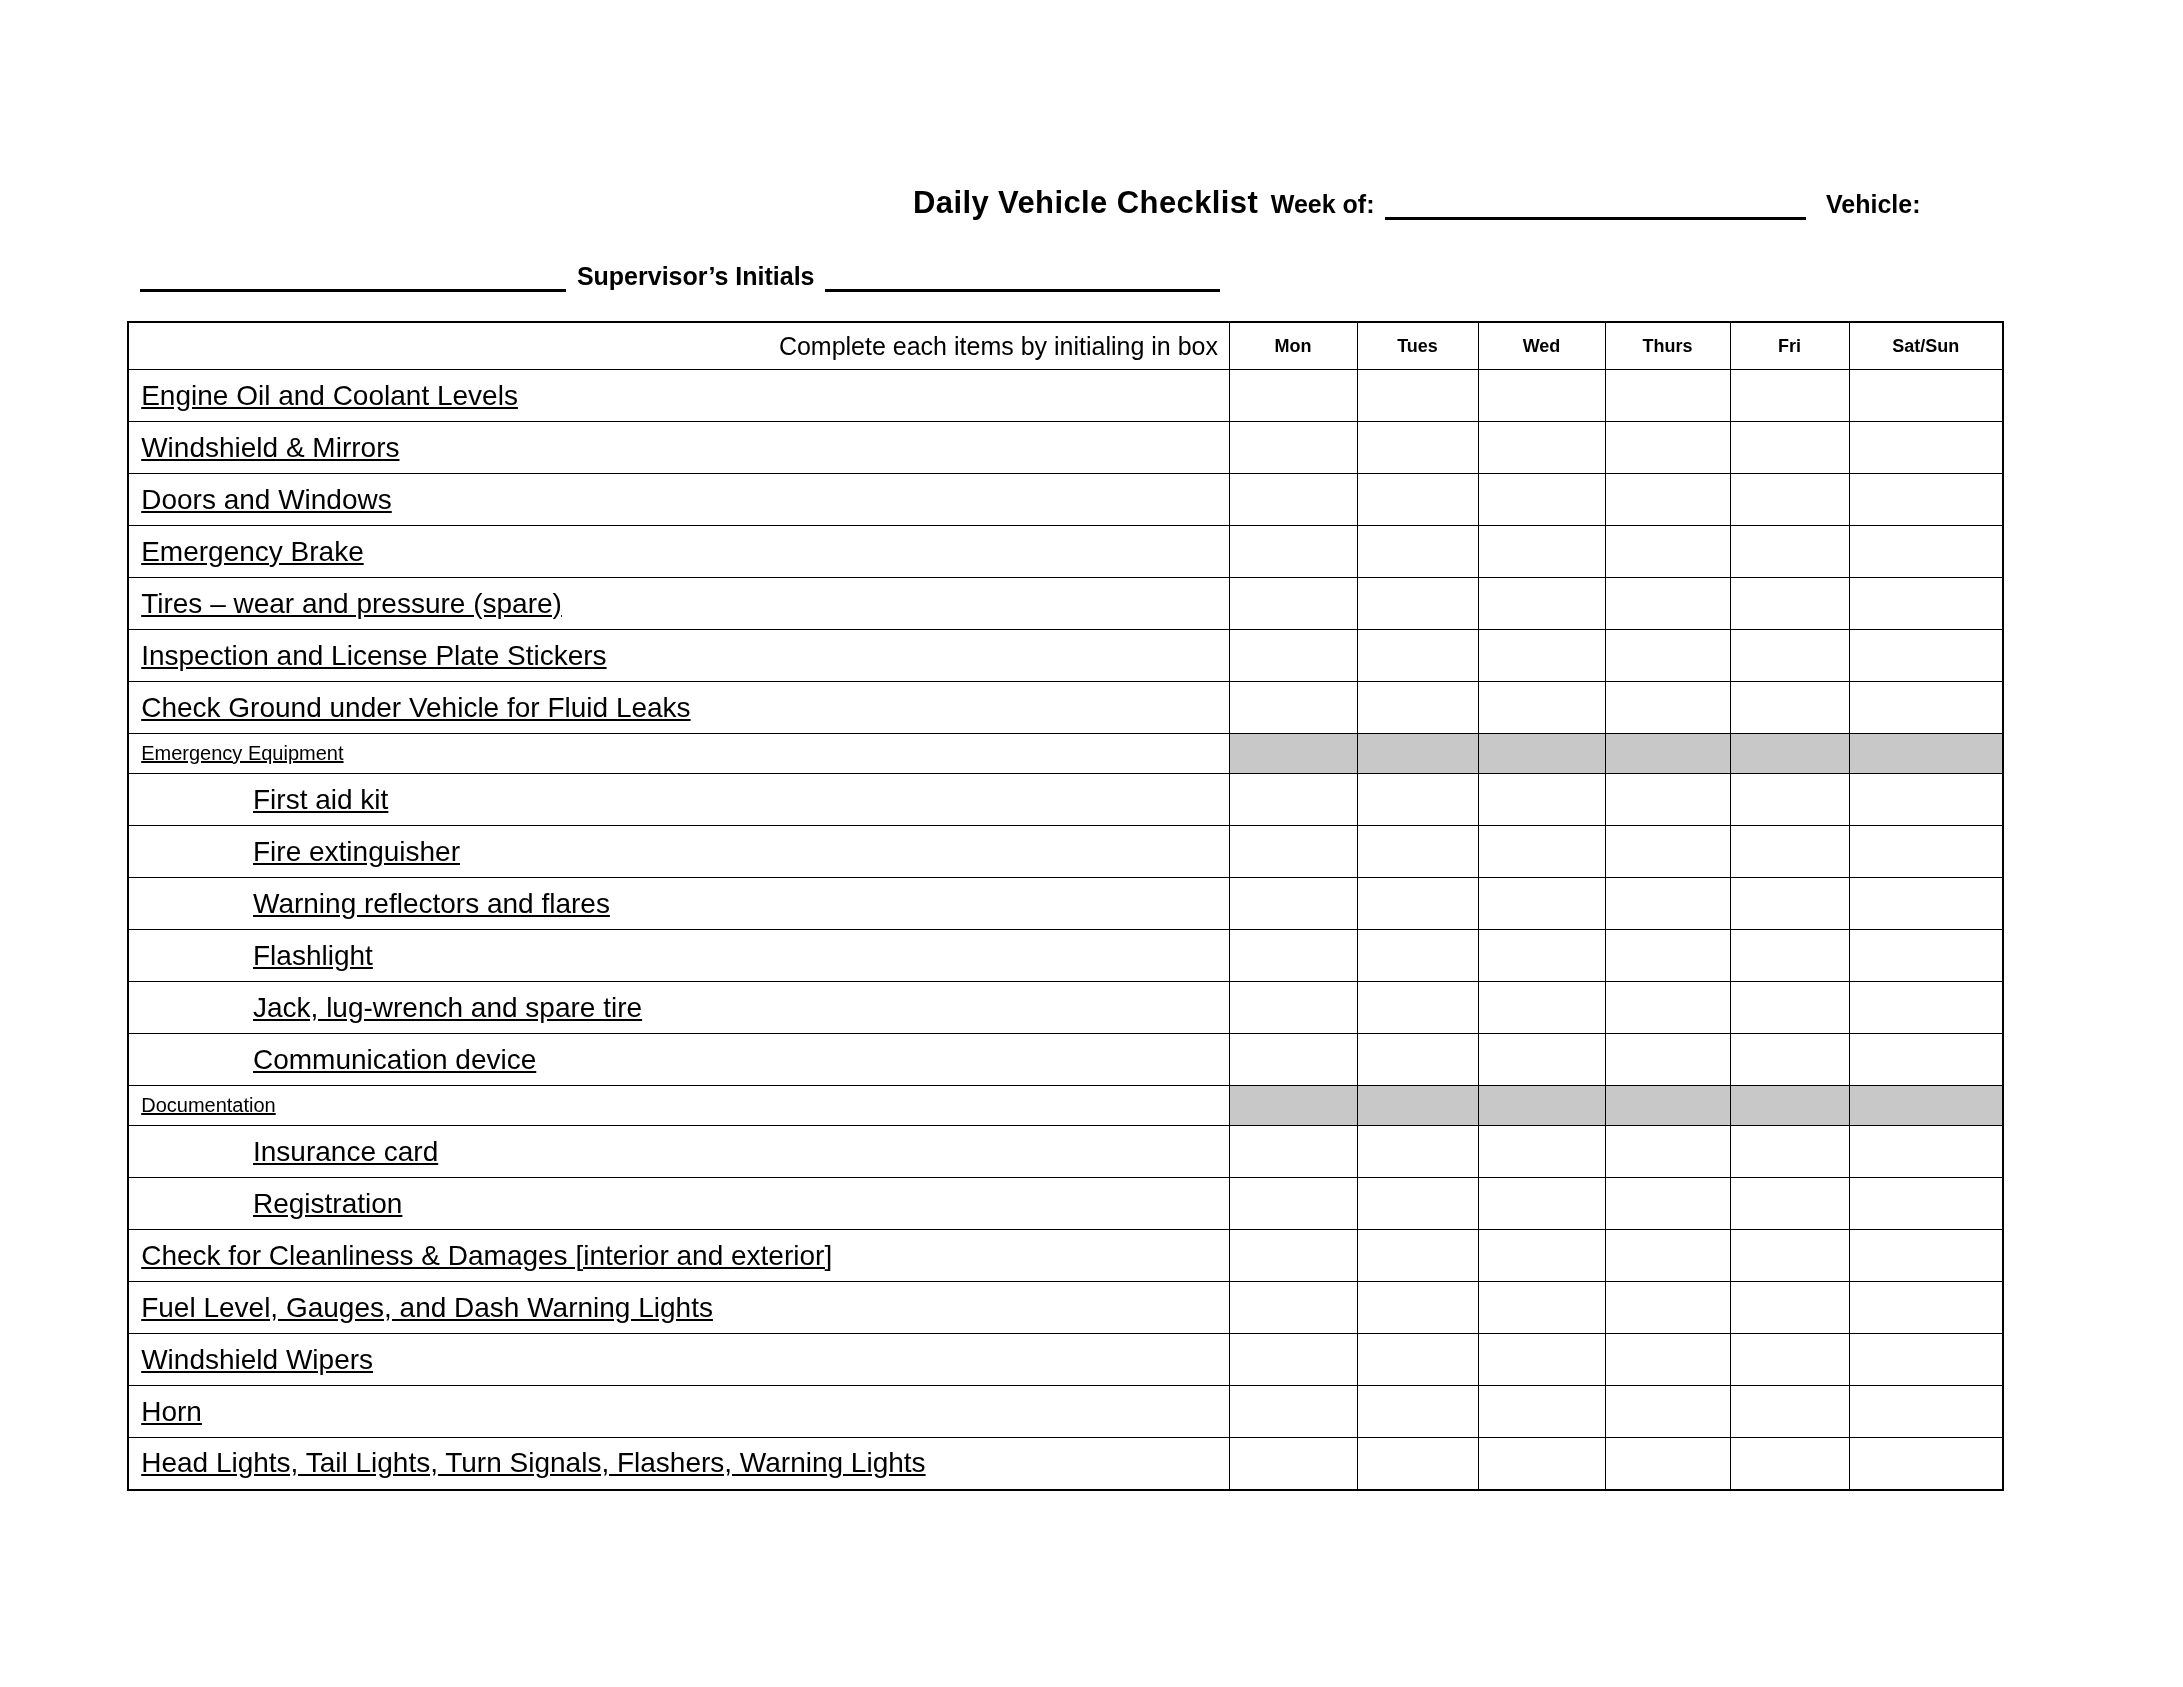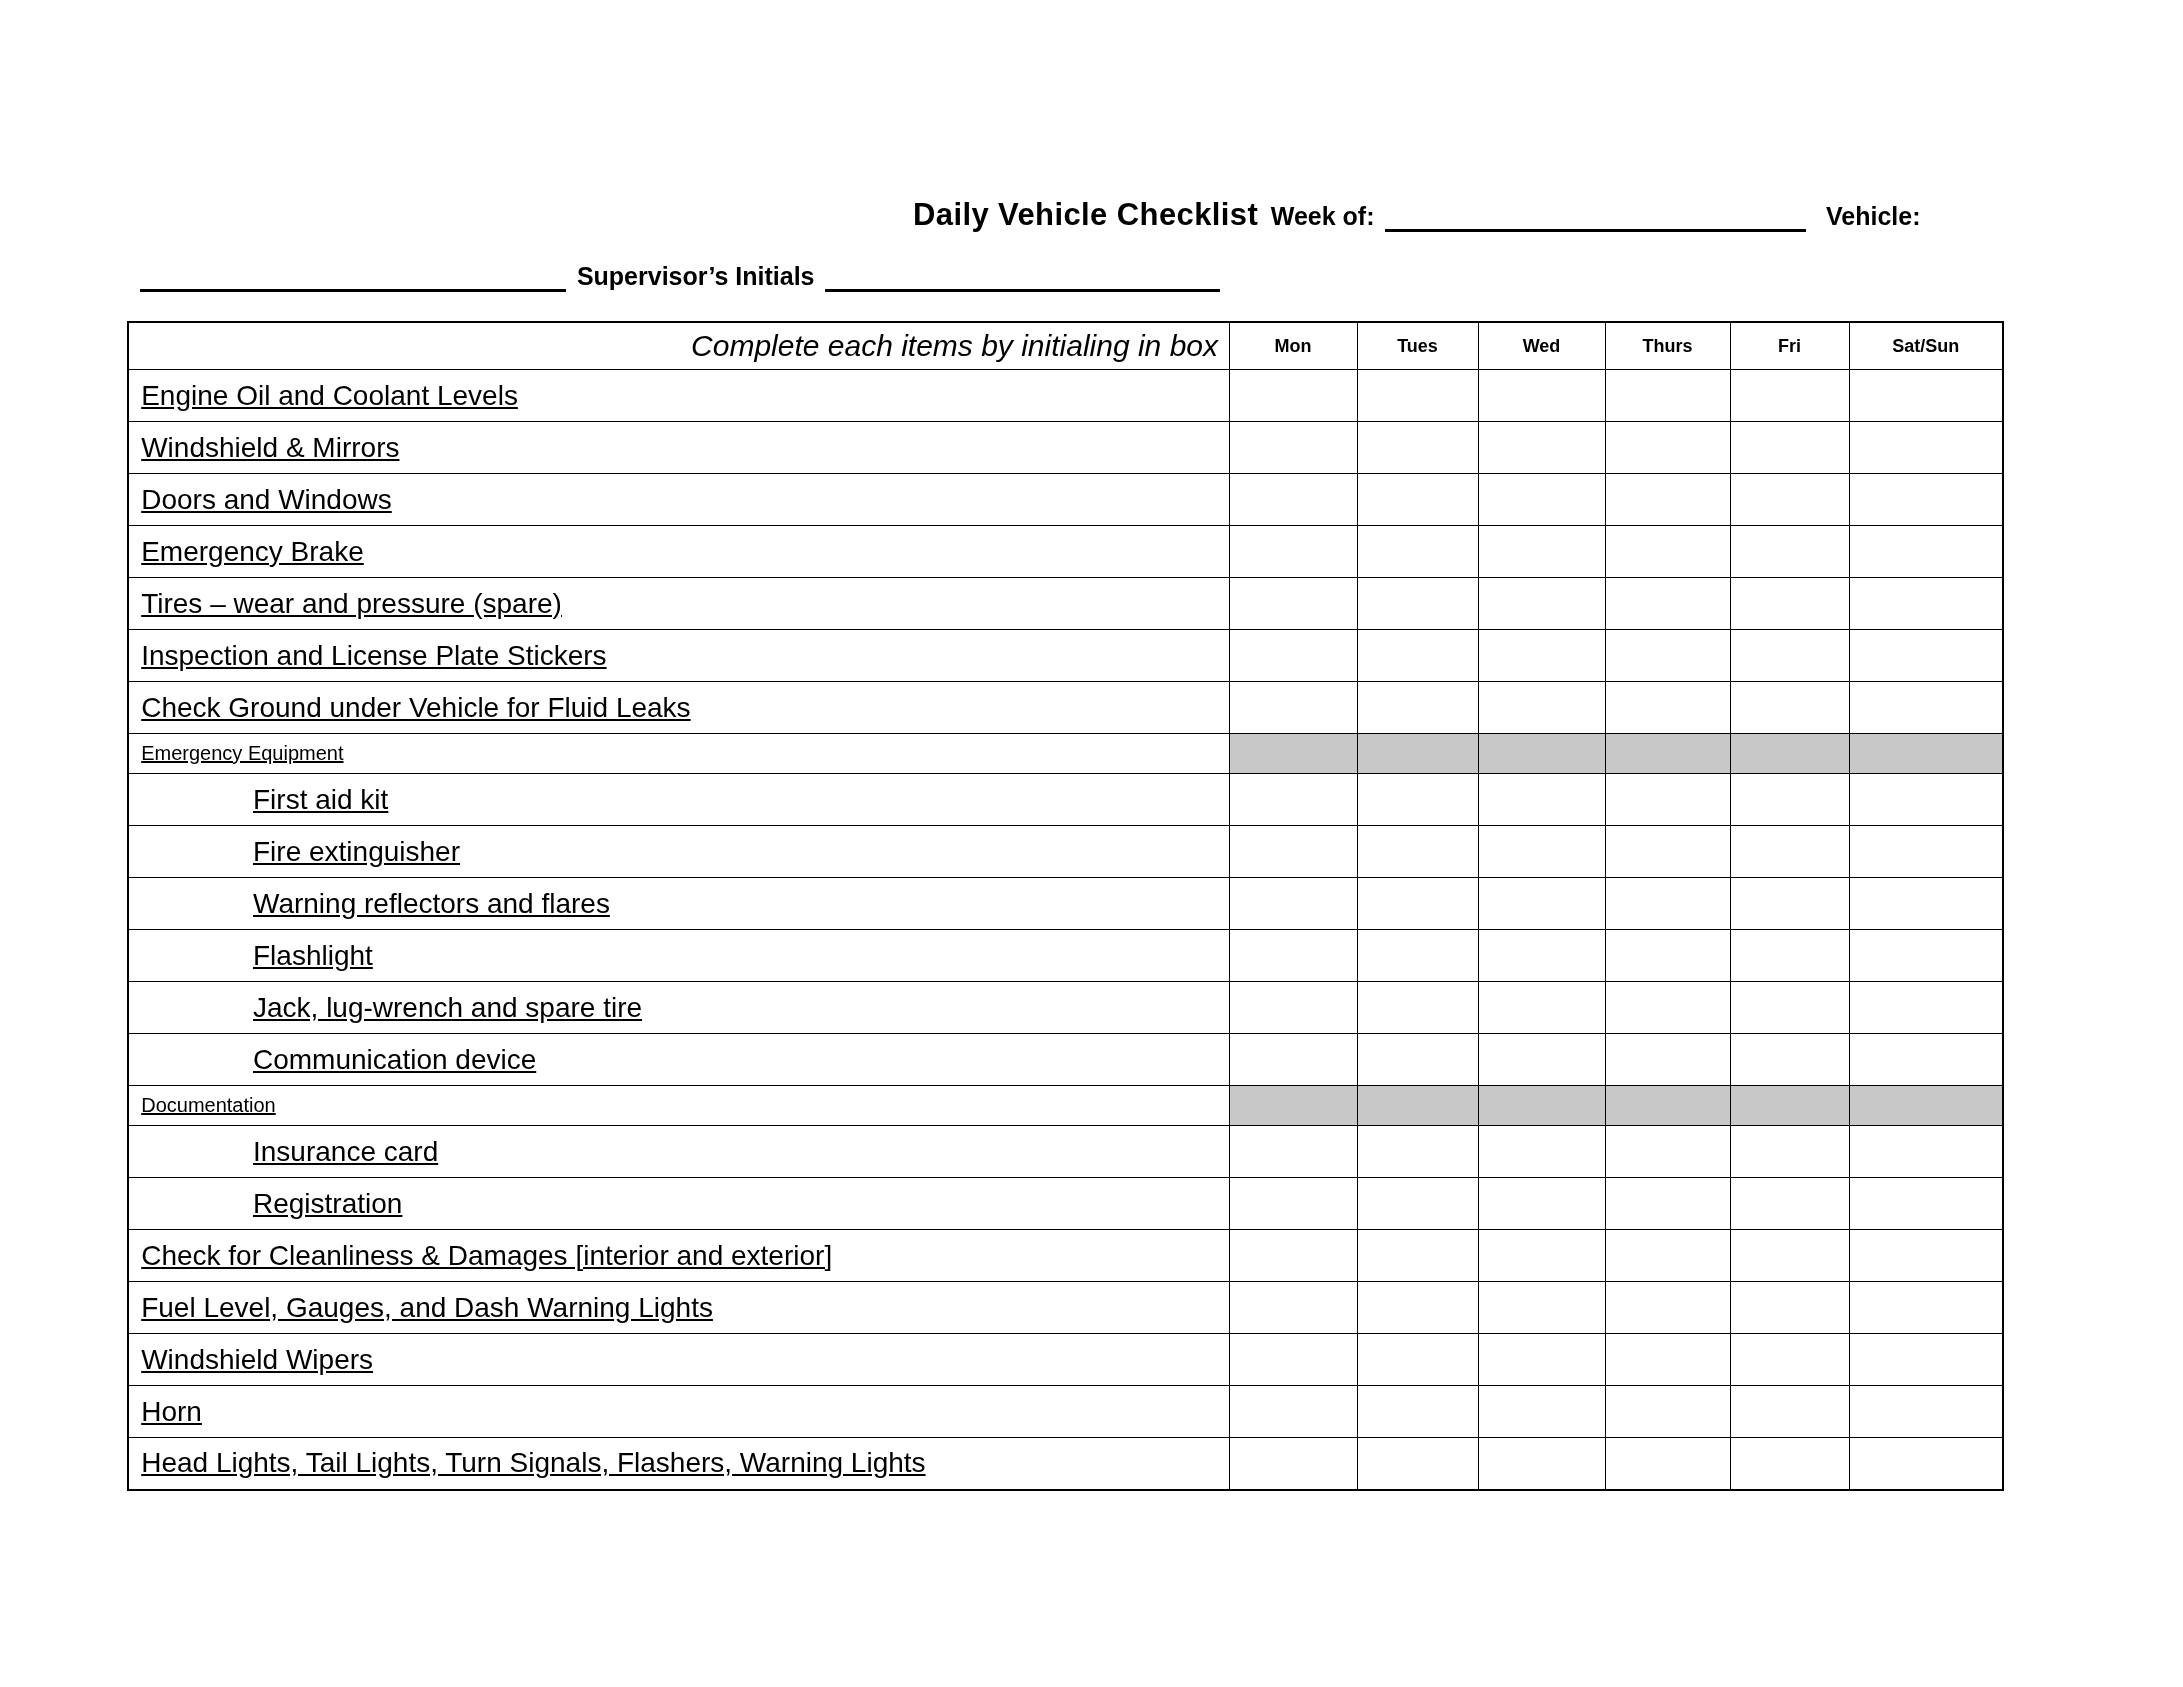--- a/index.html
+++ b/index.html
@@ -12,21 +12,21 @@
     color: #000000;
     overflow: hidden;
   }
 
   
   .headline {
     position: absolute;
     white-space: nowrap;
     line-height: 37px;
   }
-  #line1 { left: 913px; top: 196px; }
+  #line1 { left: 913px; top: 184px; }
   #line2 { left: 140px;  top: 258px; }
 
   .doc-title {
     font-size: 31px;
     font-weight: bold;
     letter-spacing: 0.4px;
   }
   .hdr-label {
     font-size: 25px;
     font-weight: bold;
@@ -54,23 +54,22 @@
     table-layout: fixed;
     border: 2.6px solid #000;
   }
   #checklist th, #checklist td {
     border: 1.7px solid #000;
     overflow: hidden;
   }
   #checklist thead th { height: 44px; }
 
   th.instruction {
-    font-style: italic;
     font-weight: normal;
-    font-size: 30px;
+    font-size: 25px;
     text-align: right;
     padding-right: 10.5px;
   }
   th.day {
     font-size: 18px;
     font-weight: bold;
     text-align: center;
   }
 
   #checklist tbody tr       { height: 52px; text-decoration: underline; }

